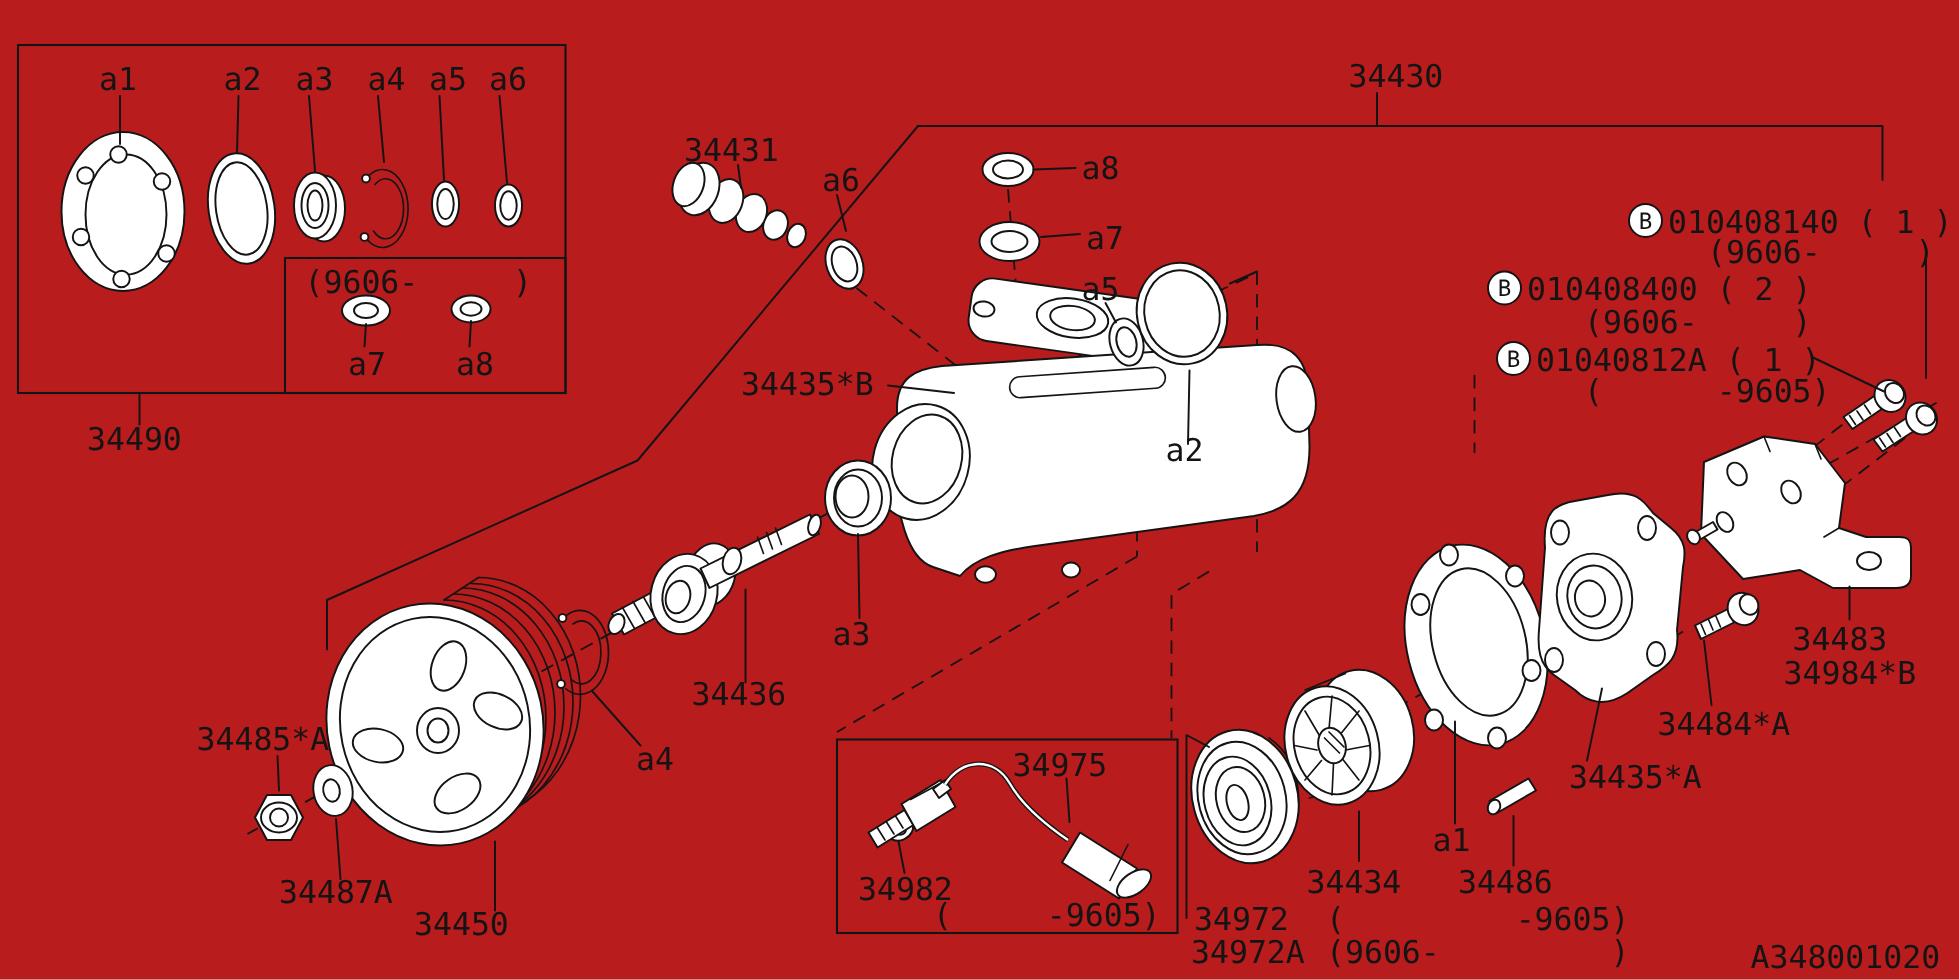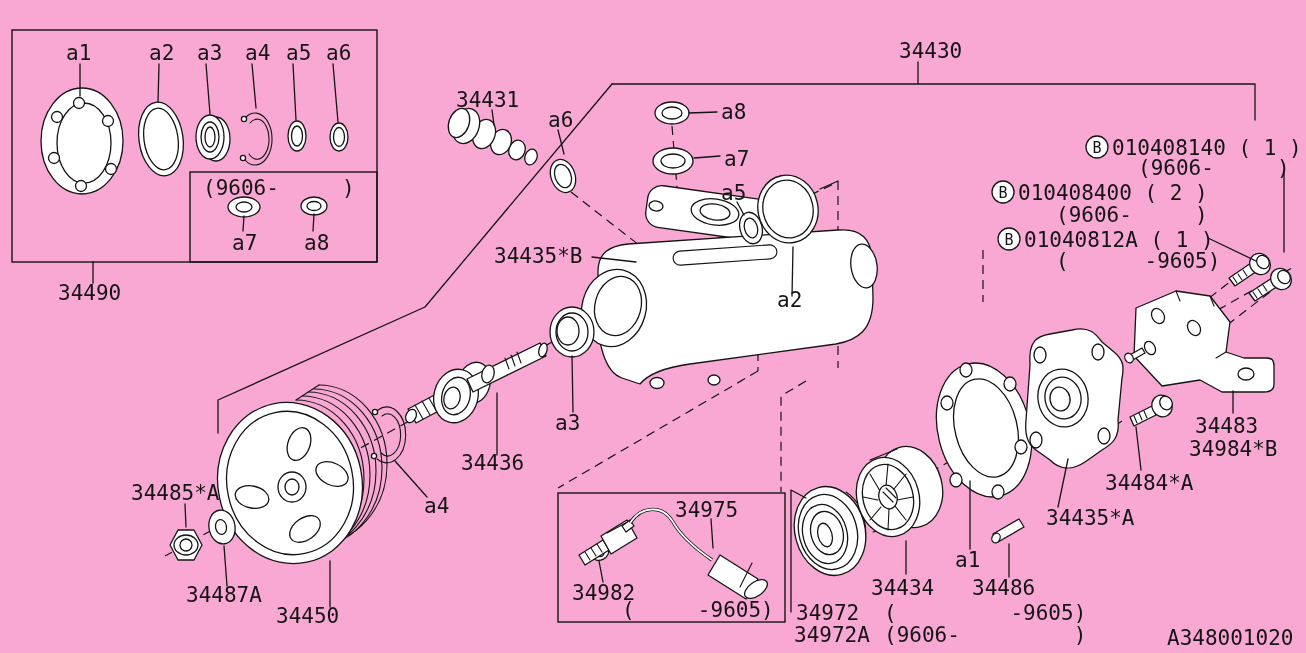--- a/index.html
+++ b/index.html
@@ -1,16 +1,16 @@
 <!DOCTYPE html>
 <html><head>
 <meta charset="utf-8">
 <style>
   html,body{margin:0;padding:0;background:#e8e8e8;}
-  .canvas{position:relative;width:1306px;height:653px;background:#f9a8d4;overflow:hidden;
+  .canvas{position:relative;width:1306px;height:653px;background:#b91c1c;overflow:hidden;
           font-family:"DejaVu Sans Mono", monospace;}
   svg{position:absolute;left:0;top:0;}
   .ln{stroke:#141414;stroke-width:1.3;fill:none;stroke-linecap:round;stroke-linejoin:round;}
   .dash{stroke:#141414;stroke-width:1.2;fill:none;stroke-dasharray:9 6;stroke-linecap:butt;}
   .part{stroke:#141414;stroke-width:1.3;fill:#ffffff;stroke-linejoin:round;}
   .det{stroke:#141414;stroke-width:1.1;fill:none;stroke-linecap:round;}
   .box{stroke:#141414;stroke-width:1.4;fill:none;}
   #labels-layer text{font-family:"DejaVu Sans Mono", monospace;font-size:21px;fill:#141414;white-space:pre;}
   #labels-layer .bcirc{fill:#ffffff;stroke:#141414;stroke-width:1.3;}
   #labels-layer .bglyph{font-size:15px;text-anchor:middle;}

